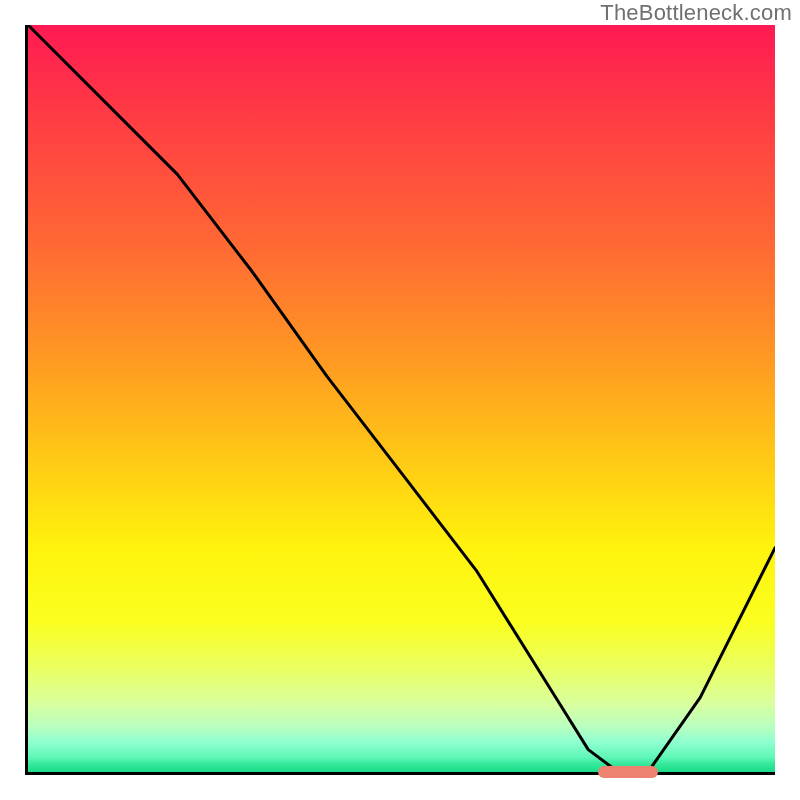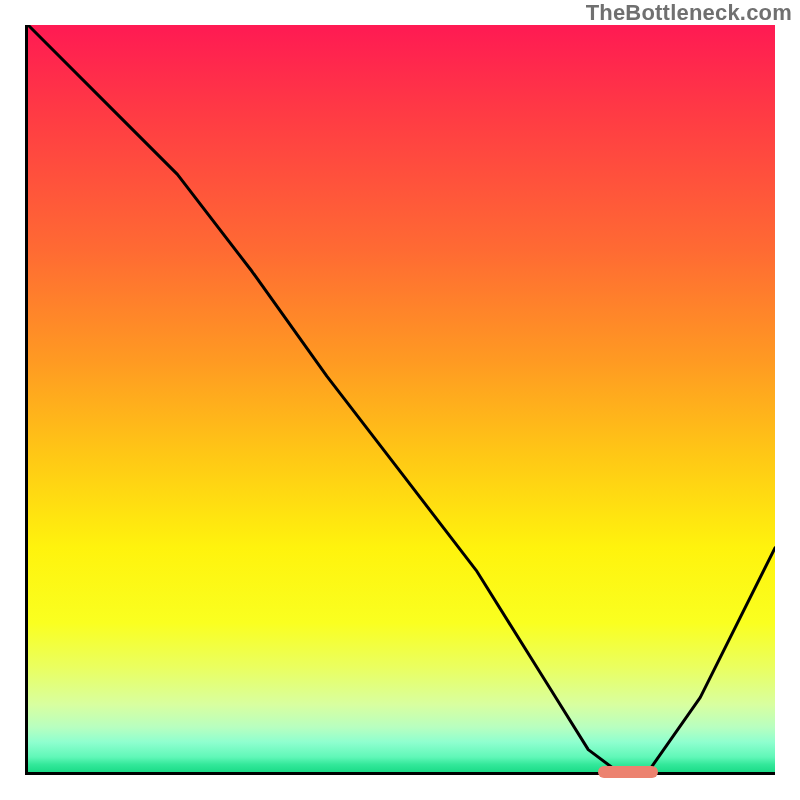--- a/index.html
+++ b/index.html
@@ -14,21 +14,21 @@
     position: relative;
     width: 800px;
     height: 800px;
   }
   .watermark {
     position: absolute;
     top: 0;
     right: 8px;
     font-size: 22px;
     color: #707070;
-    font-weight: 700;
+    font-weight: 400;
     letter-spacing: 0.2px;
   }
   .plot-area {
     position: absolute;
     left: 25px;
     top: 25px;
     width: 750px;
     height: 750px;
     border-left: 3px solid #000;
     border-bottom: 3px solid #000;

